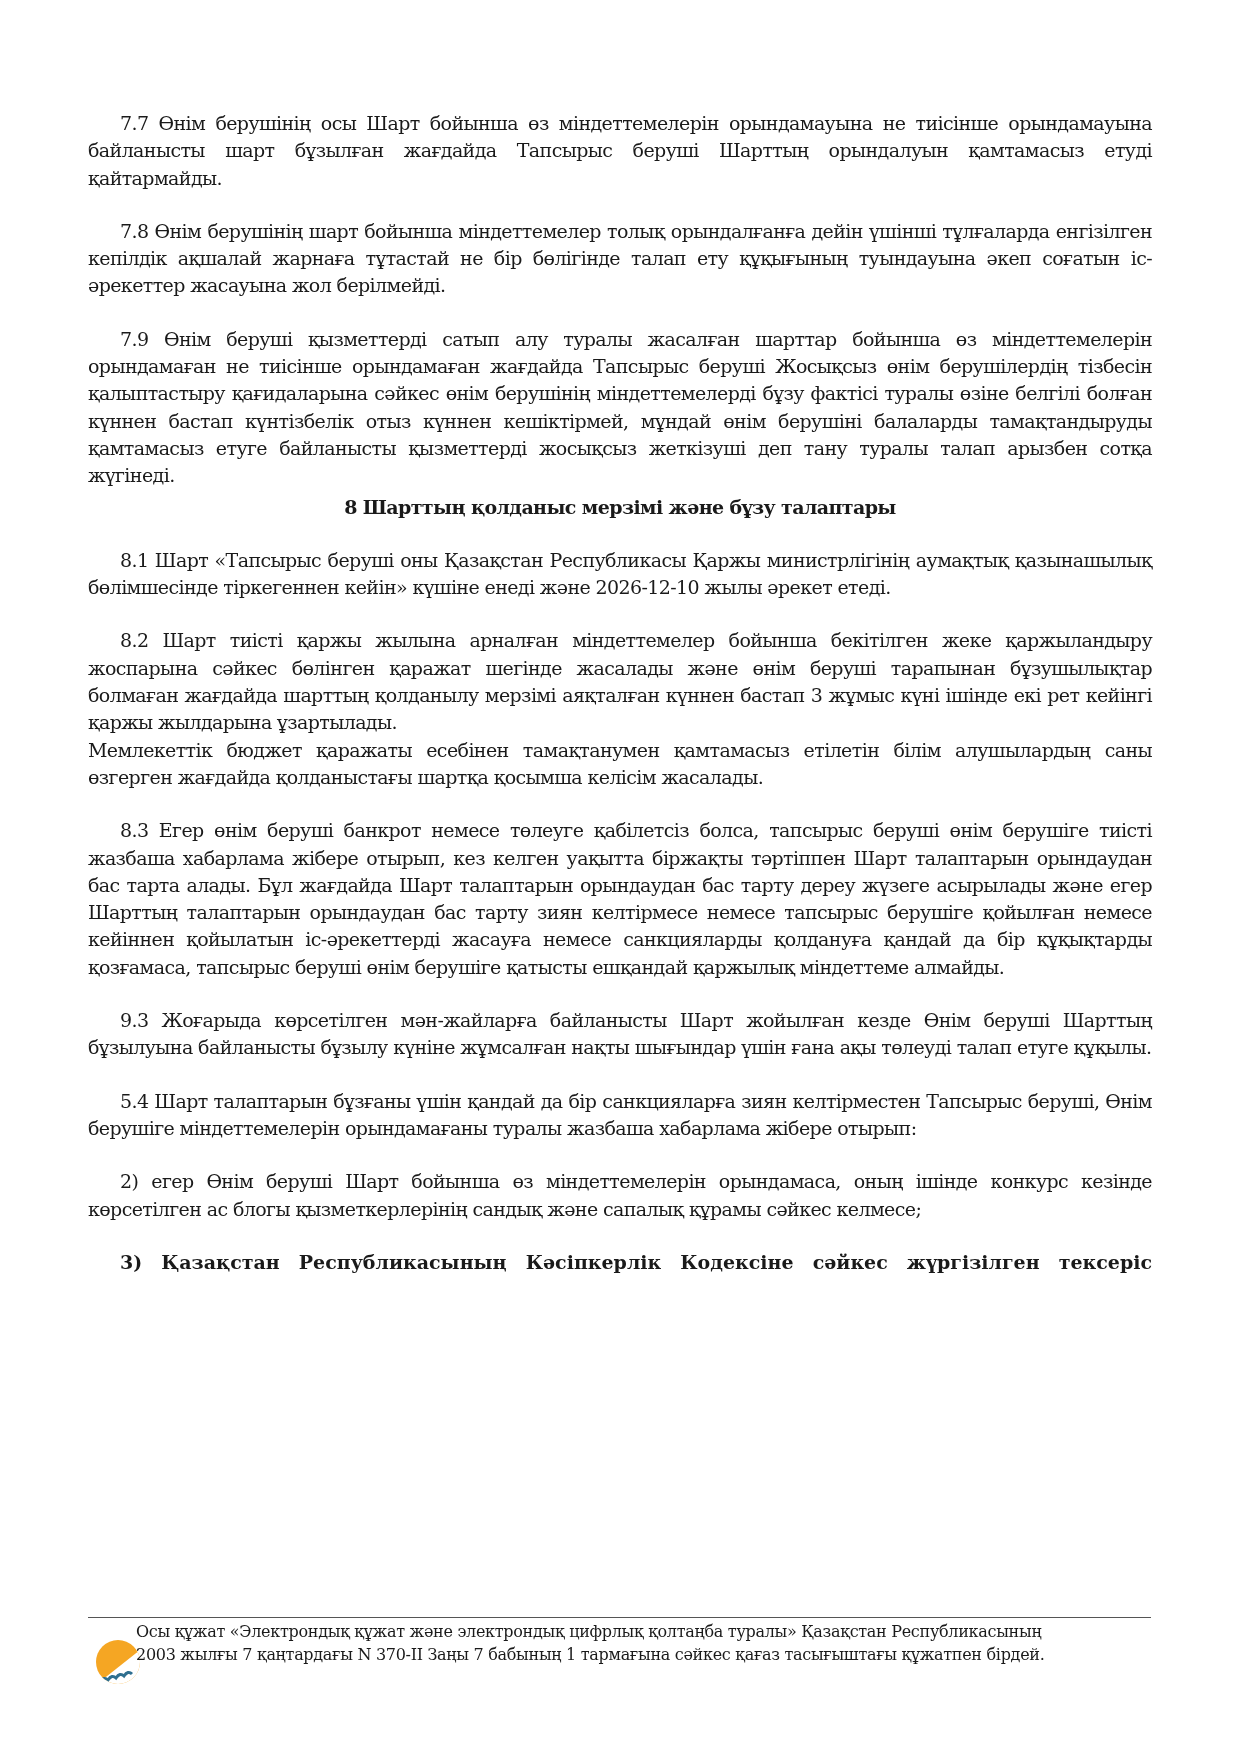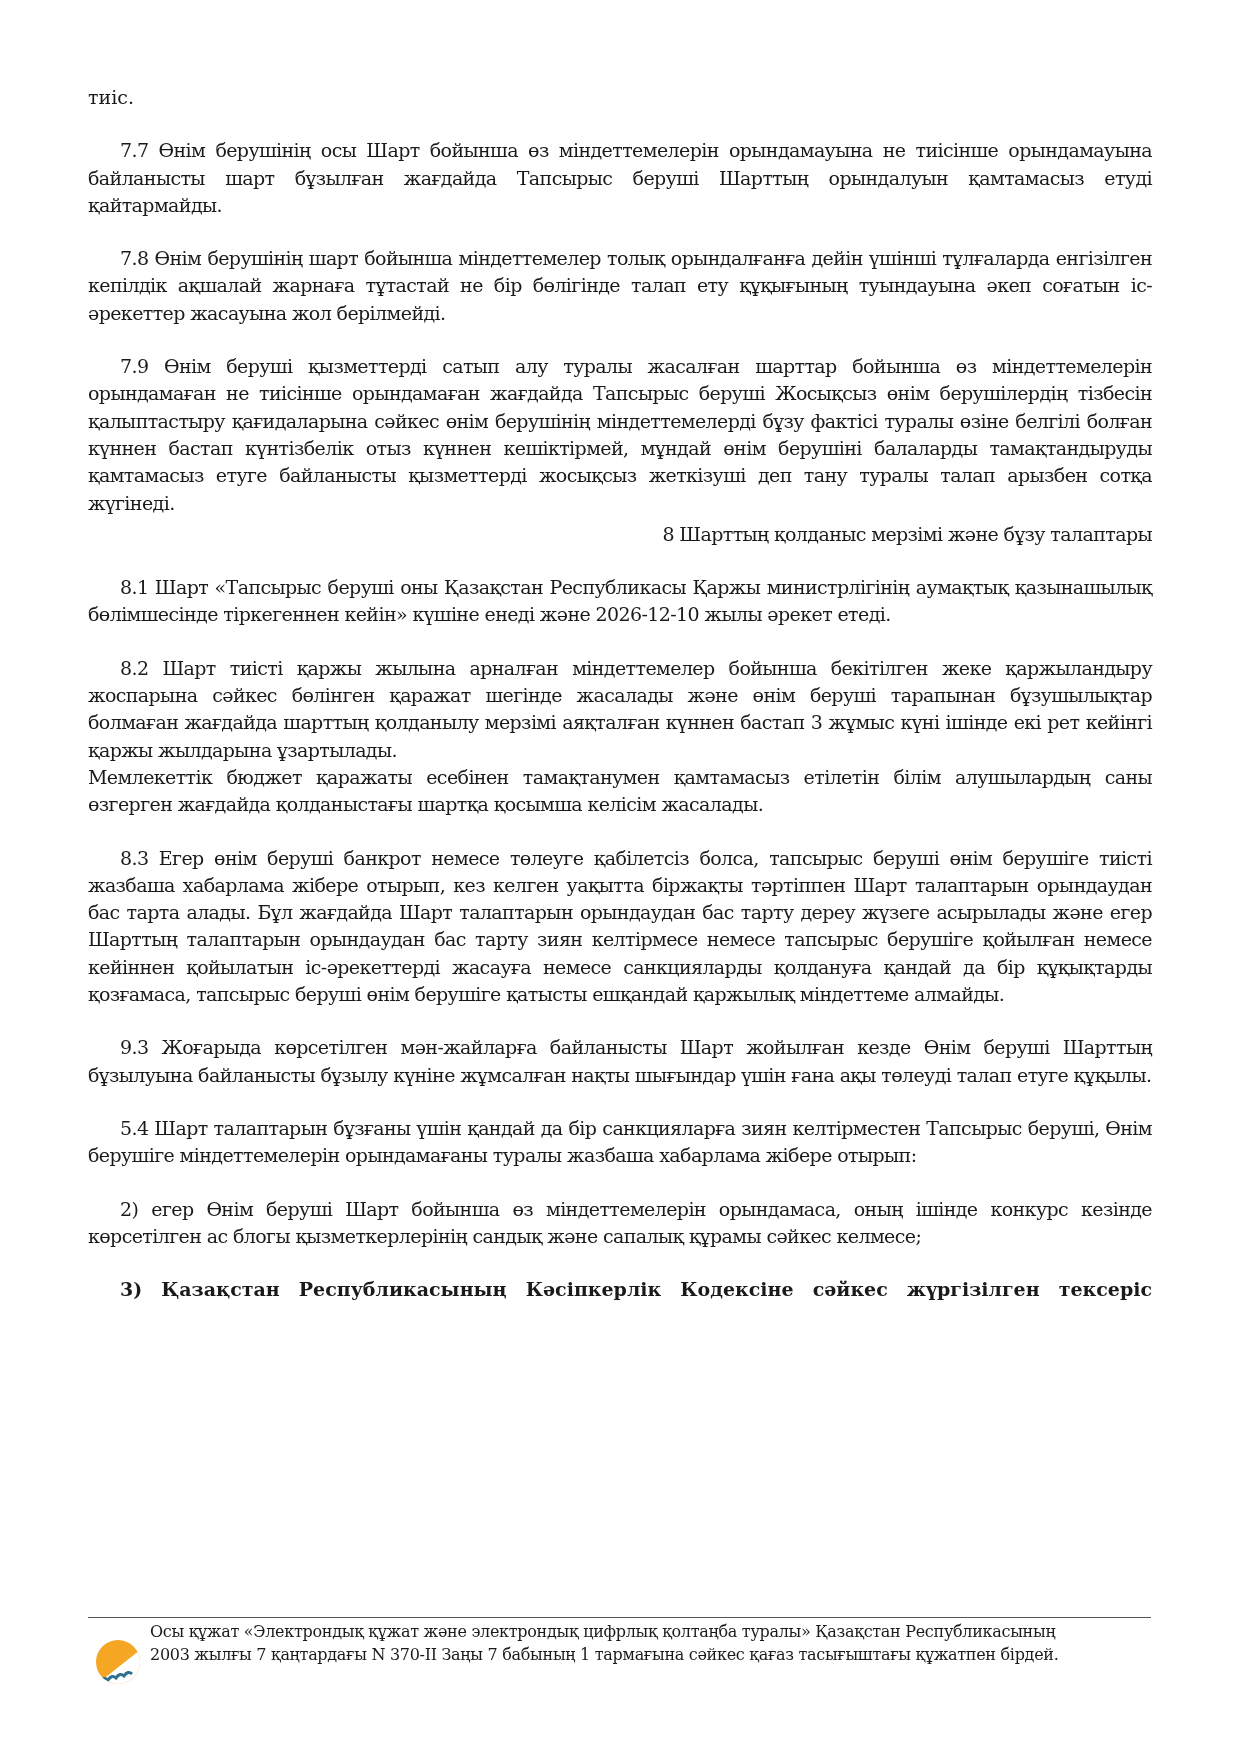--- a/index.html
+++ b/index.html
@@ -2,33 +2,32 @@
 <html><head>
 <meta charset="utf-8">
 <style>
   html, body { margin: 0; padding: 0; background: #ffffff; }
   body { width: 1241px; height: 1754px; position: relative; overflow: hidden;
          font-family: "DejaVu Serif", serif; color: #1a1a1a; }
   .page { position: absolute; left: 88px; top: 84px; width: 1064px; }
   .p { font-size: 19px; line-height: 27.3px; text-align: justify; margin: 0; }
   .indent { text-indent: 32px; }
   .gap { margin-top: 26px; }
-  .heading { font-size: 19px; line-height: 27.3px; font-weight: normal; text-align: right; margin: 4px 0 0 0; }
+  .heading { font-size: 19px; line-height: 27.3px; font-weight: bold; text-align: center; margin: 4px 0 0 0; }
   .condensed { letter-spacing: -0.6px; }
   .cut { height: 24px; overflow: hidden; }
   .footer-line { position: absolute; left: 88px; top: 1617px; width: 1063px; height: 1px; background: #555; }
   .stamp { position: absolute; left: 92px; top: 1636px; width: 48px; height: 52px; }
-  .footer-text { position: absolute; left: 150px; top: 1620px; width: 920px;
+  .footer-text { position: absolute; left: 136px; top: 1620px; width: 920px;
                  font-size: 16px; line-height: 23px; color: #1a1a1a; letter-spacing: -0.3px; }
 </style>
 </head>
 <body>
 
 <div class="page">
-  <p class="p">тиіс.</p>
   <p class="p indent gap condensed">7.7 Өнім берушінің осы Шарт бойынша өз міндеттемелерін орындамауына не тиісінше орындамауына байланысты шарт бұзылған жағдайда Тапсырыс беруші Шарттың орындалуын қамтамасыз етуді қайтармайды.</p>
   <p class="p indent gap condensed">7.8 Өнім берушінің шарт бойынша міндеттемелер толық орындалғанға дейін үшінші тұлғаларда енгізілген кепілдік ақшалай жарнаға тұтастай не бір бөлігінде талап ету құқығының туындауына әкеп соғатын іс-әрекеттер жасауына жол берілмейді.</p>
   <p class="p indent gap condensed">7.9 Өнім беруші қызметтерді сатып алу туралы жасалған шарттар бойынша өз міндеттемелерін орындамаған не тиісінше орындамаған жағдайда Тапсырыс беруші Жосықсыз өнім берушілердің тізбесін қалыптастыру қағидаларына сәйкес өнім берушінің міндеттемелерді бұзу фактісі туралы өзіне белгілі болған күннен бастап күнтізбелік отыз күннен кешіктірмей, мұндай өнім берушіні балаларды тамақтандыруды қамтамасыз етуге байланысты қызметтерді жосықсыз жеткізуші деп тану туралы талап арызбен сотқа жүгінеді.</p>
   <h2 class="heading condensed">8 Шарттың қолданыс мерзімі және бұзу талаптары</h2>
   <p class="p indent gap condensed">8.1 Шарт «Тапсырыс беруші оны Қазақстан Республикасы Қаржы министрлігінің аумақтық қазынашылық бөлімшесінде тіркегеннен кейін» күшіне енеді және 2026-12-10 жылы әрекет етеді.</p>
   <p class="p indent gap condensed">8.2 Шарт тиісті қаржы жылына арналған міндеттемелер бойынша бекітілген жеке қаржыландыру жоспарына сәйкес бөлінген қаражат шегінде жасалады және өнім беруші тарапынан бұзушылықтар болмаған жағдайда шарттың қолданылу мерзімі аяқталған күннен бастап 3 жұмыс күні ішінде екі рет кейінгі қаржы жылдарына ұзартылады.</p>
   <p class="p condensed">Мемлекеттік бюджет қаражаты есебінен тамақтанумен қамтамасыз етілетін білім алушылардың саны өзгерген жағдайда қолданыстағы шартқа қосымша келісім жасалады.</p>
   <p class="p indent gap condensed">8.3 Егер өнім беруші банкрот немесе төлеуге қабілетсіз болса, тапсырыс беруші өнім берушіге тиісті жазбаша хабарлама жібере отырып, кез келген уақытта біржақты тәртіппен Шарт талаптарын орындаудан бас тарта алады. Бұл жағдайда Шарт талаптарын орындаудан бас тарту дереу жүзеге асырылады және егер Шарттың талаптарын орындаудан бас тарту зиян келтірмесе немесе тапсырыс берушіге қойылған немесе кейіннен қойылатын іс-әрекеттерді жасауға немесе санкцияларды қолдануға қандай да бір құқықтарды қозғамаса, тапсырыс беруші өнім берушіге қатысты ешқандай қаржылық міндеттеме алмайды.</p>
   <p class="p indent gap condensed">9.3 Жоғарыда көрсетілген мән-жайларға байланысты Шарт жойылған кезде Өнім беруші Шарттың бұзылуына байланысты бұзылу күніне жұмсалған нақты шығындар үшін ғана ақы төлеуді талап етуге құқылы.</p>
   <p class="p indent gap condensed">5.4 Шарт талаптарын бұзғаны үшін қандай да бір санкцияларға зиян келтірместен Тапсырыс беруші, Өнім берушіге міндеттемелерін орындамағаны туралы жазбаша хабарлама жібере отырып:</p>

